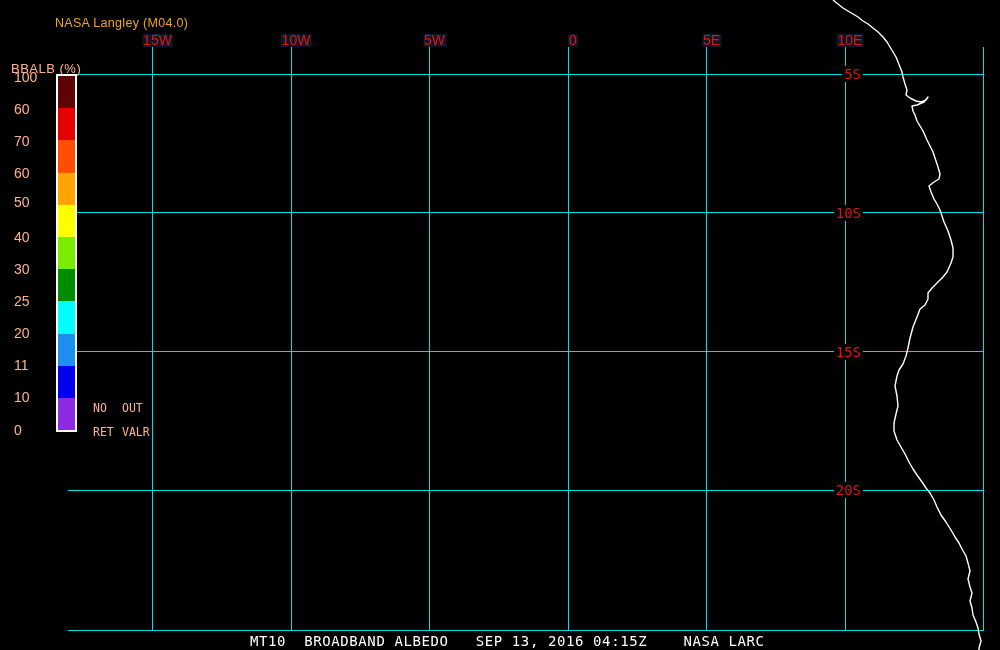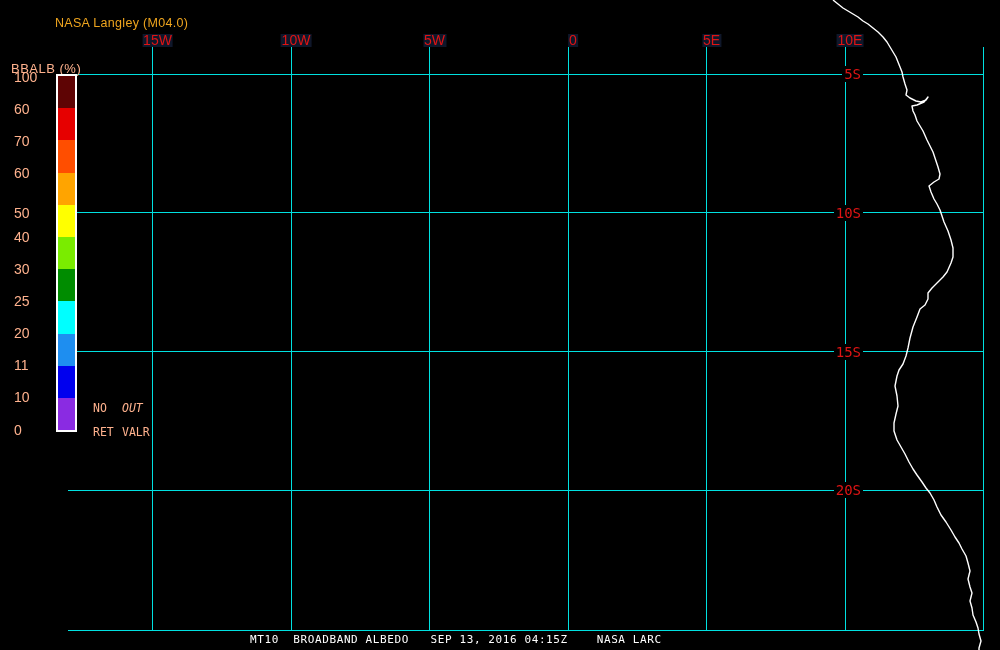--- a/index.html
+++ b/index.html
@@ -42,21 +42,21 @@
   .cb-tick{
     position:absolute;left:14px;width:38px;text-align:left;
     transform:translateY(-50%);color:var(--tick);font-size:14px;line-height:14px;
   }
   .cb-flag{
     position:absolute;color:var(--tick);
     font-family:"DejaVu Sans Mono",monospace;font-size:11.5px;line-height:12px;
   }
   .footer-text{
     position:absolute;left:250px;top:633px;color:var(--text);
-    font-family:"DejaVu Sans Mono",monospace;font-size:11px;
+    font-family:"DejaVu Sans Mono",monospace;font-size:14px;
     letter-spacing:.6px;white-space:pre;
   }
 </style>
 </head>
 <body>
 
 <div class="stage">
 
   <svg class="maplayer" width="1000" height="650">
     <g id="gridlines" shape-rendering="crispEdges">
@@ -105,31 +105,31 @@
       <div class="cb-seg" style="background: rgb(0, 255, 255);"></div>
       <div class="cb-seg" style="background: rgb(30, 142, 240);"></div>
       <div class="cb-seg" style="background: rgb(0, 0, 238);"></div>
       <div class="cb-seg" style="background: rgb(138, 43, 226);"></div>
     </div>
   <div id="cbarTicks">
       <div class="cb-tick" style="top: 76.5px;">100</div>
       <div class="cb-tick" style="top: 108.591px;">60</div>
       <div class="cb-tick" style="top: 140.682px;">70</div>
       <div class="cb-tick" style="top: 172.773px;">60</div>
-      <div class="cb-tick" style="top: 213px;">50</div>
+      <div class="cb-tick" style="top: 202px;">50</div>
       <div class="cb-tick" style="top: 236.955px;">40</div>
       <div class="cb-tick" style="top: 269.045px;">30</div>
       <div class="cb-tick" style="top: 301.136px;">25</div>
       <div class="cb-tick" style="top: 333.227px;">20</div>
       <div class="cb-tick" style="top: 365.318px;">11</div>
       <div class="cb-tick" style="top: 397.409px;">10</div>
       <div class="cb-tick" style="top: 429.5px;">0</div>
     </div>
   <div id="cbarFlags">
       <div class="cb-flag" style="left: 93px; top: 402px;">NO</div>
-      <div class="cb-flag" style="left: 122px; top: 402px; font-style: italic;">OUT</div>
+      <div class="cb-flag" style="left: 122px; top: 402px;">OUT</div>
       <div class="cb-flag" style="left: 93px; top: 426px;">RET</div>
       <div class="cb-flag" style="left: 122px; top: 426px;">VALR</div>
     </div>
 
   <div class="footer-text">MT10  BROADBAND ALBEDO   SEP 13, 2016 04:15Z    NASA LARC</div>
 
 </div>
 
 </body></html>

